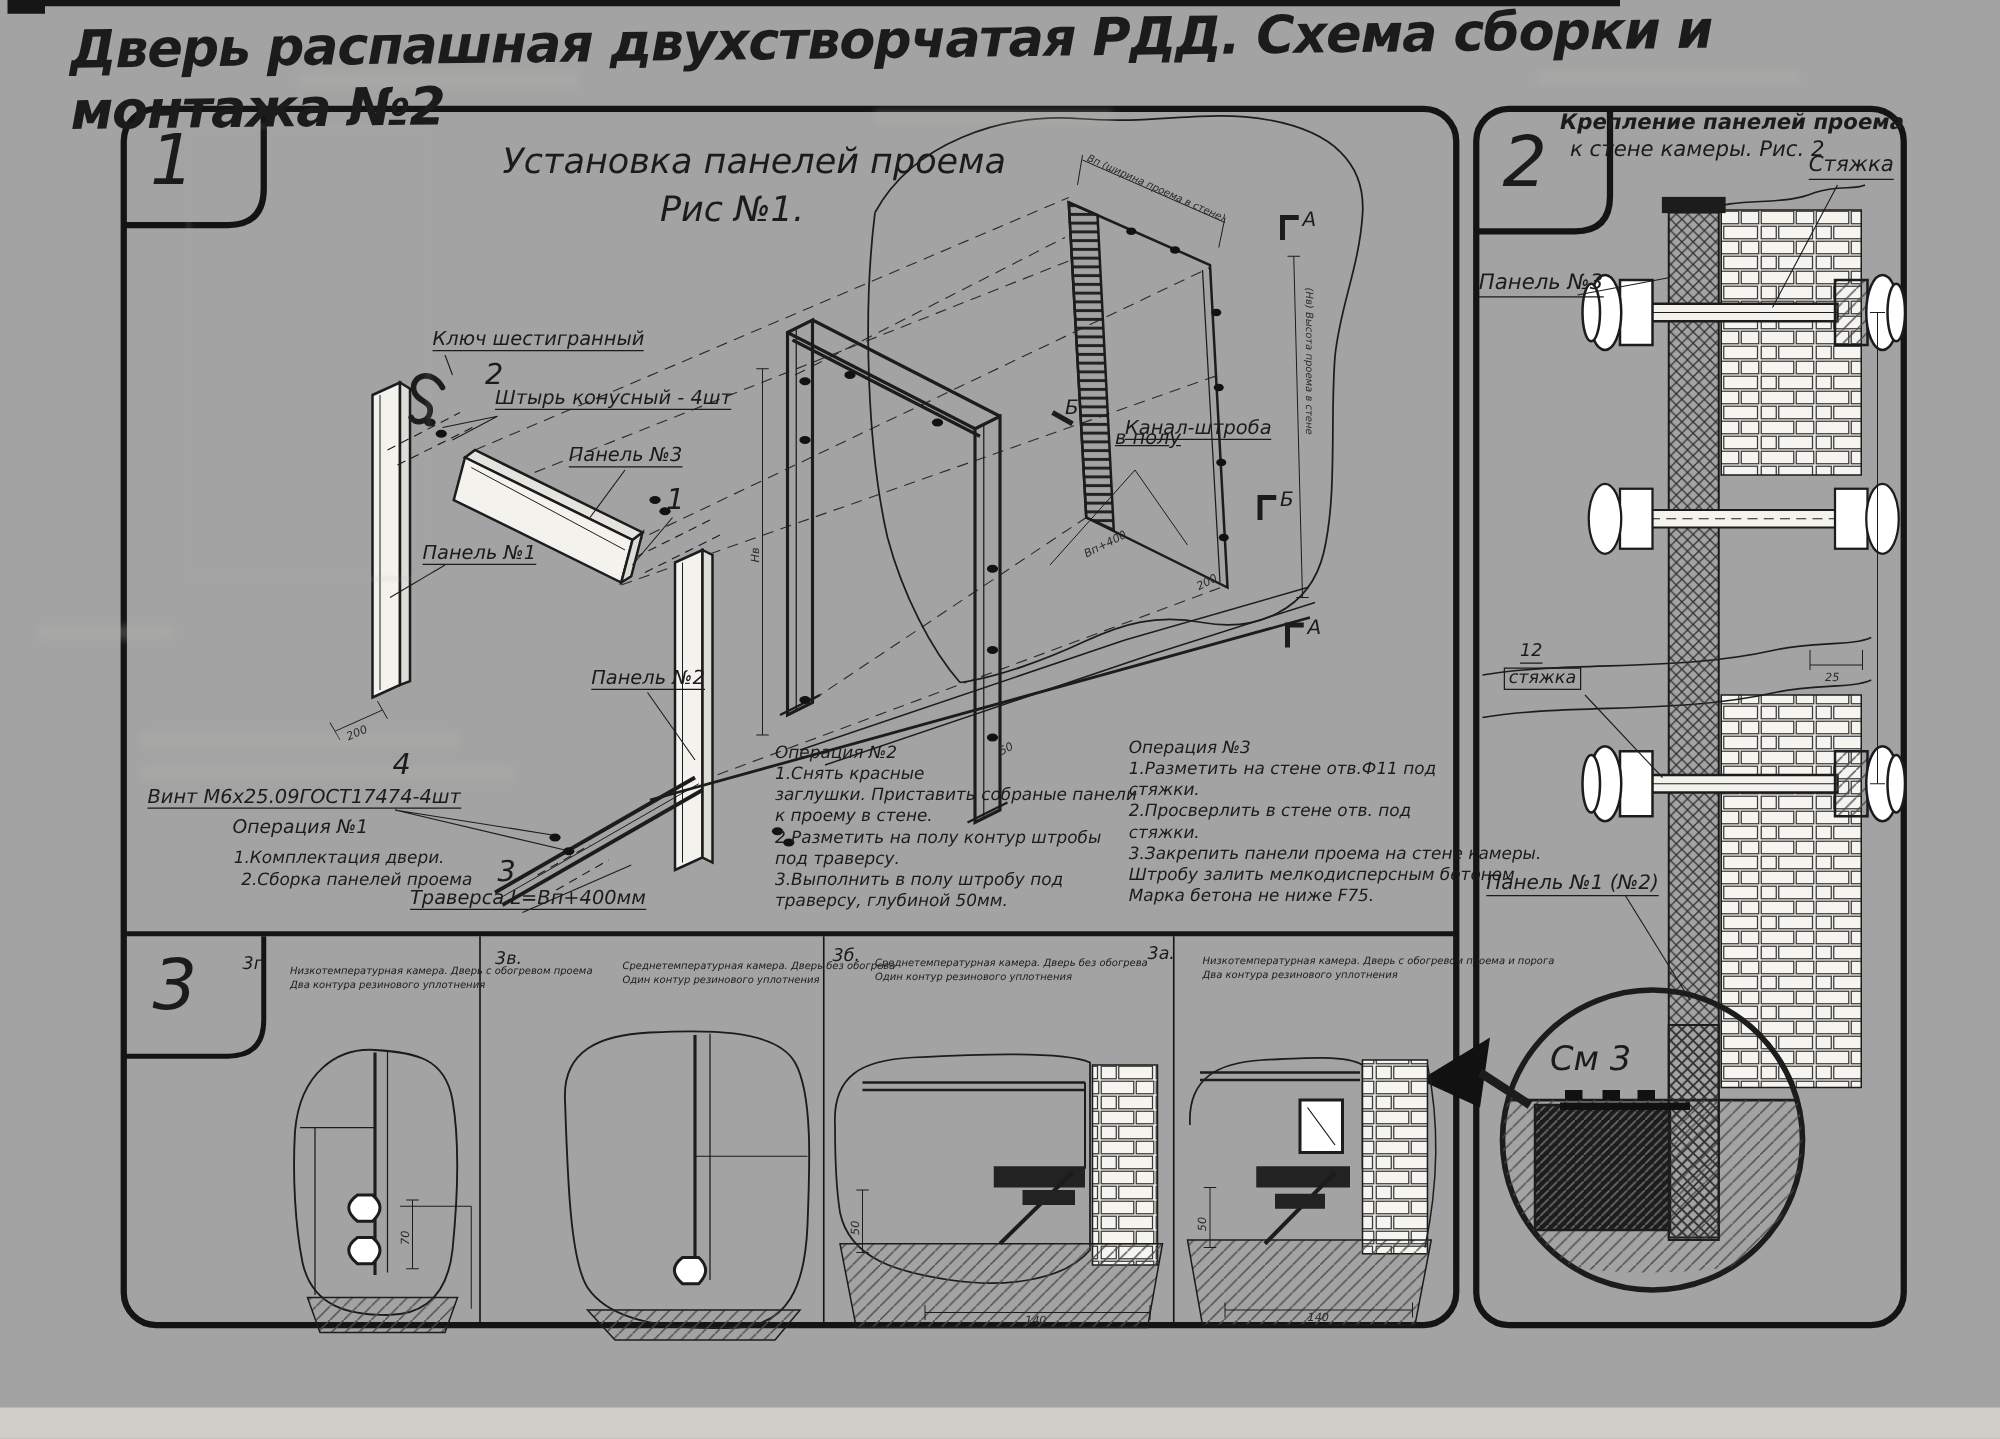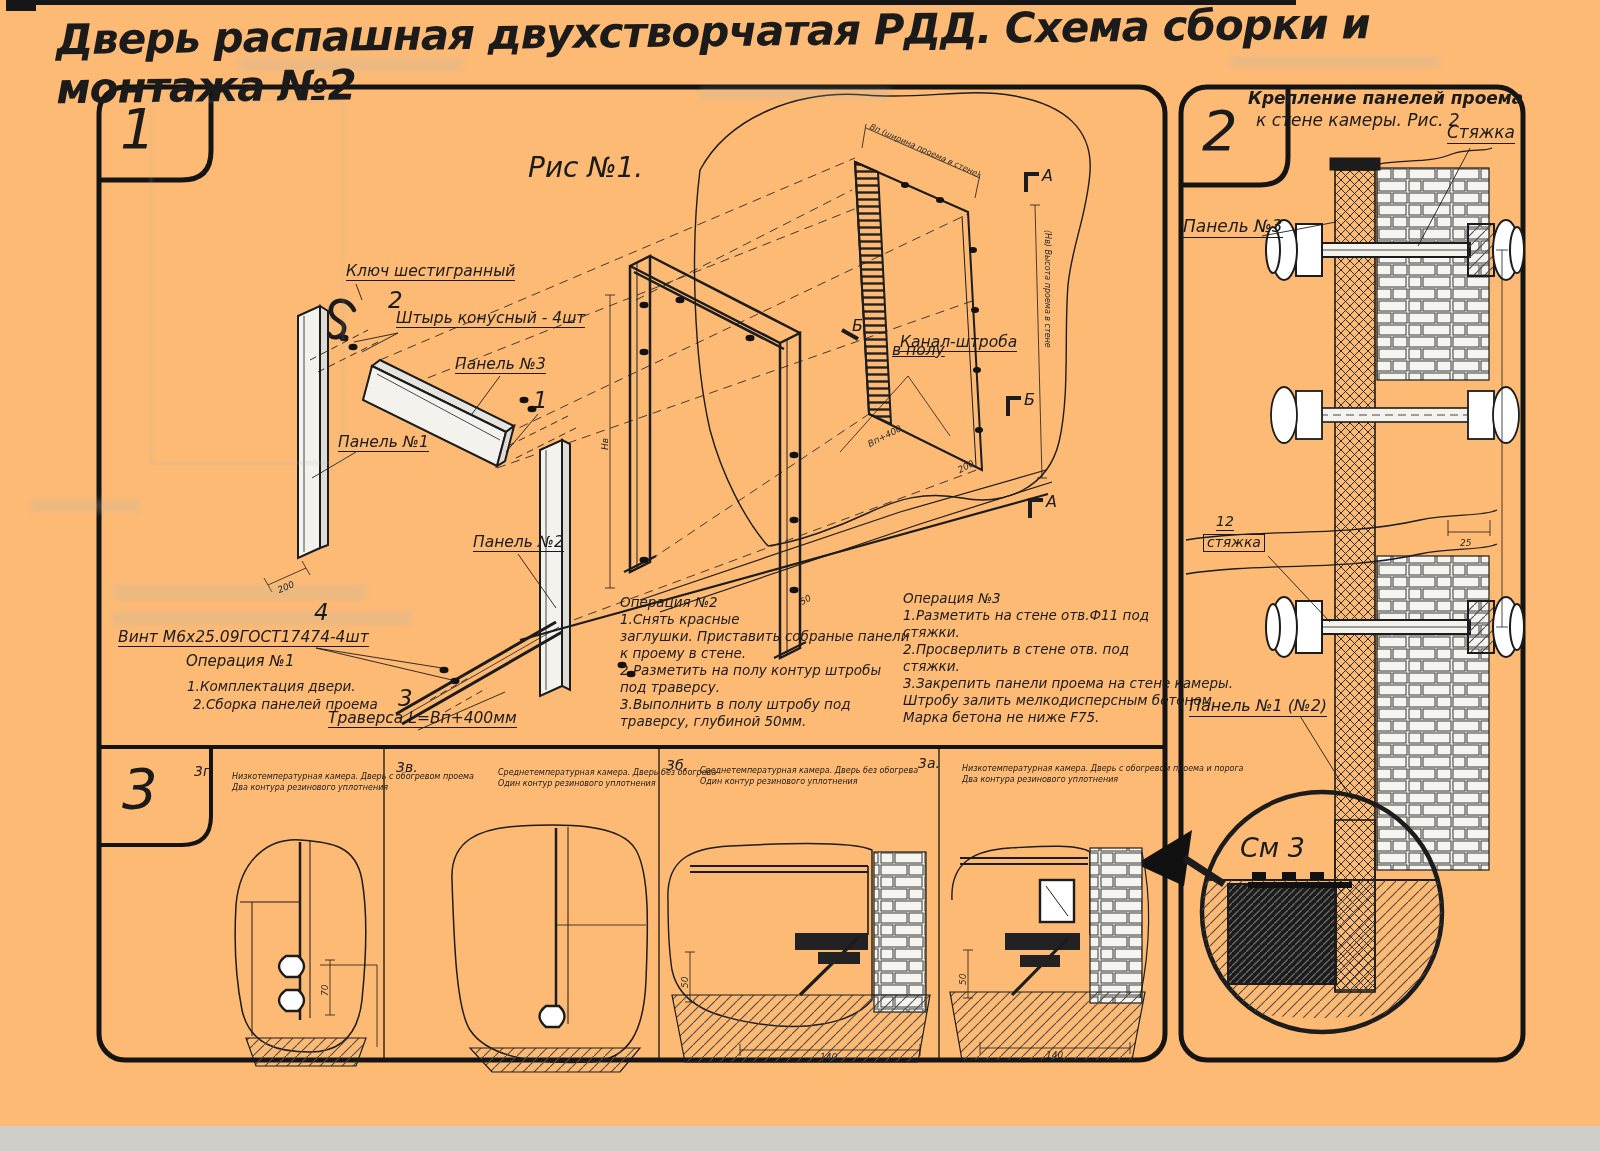--- a/index.html
+++ b/index.html
@@ -1,16 +1,16 @@
 <!DOCTYPE html>
 <html><head>
 <meta charset="utf-8">
 <style>
   html,body{margin:0;padding:0;background:#d7d6d1;}
-  #sheet{position:relative;width:1600px;height:1151px;background:#fdba74;overflow:hidden;
+  #sheet{position:relative;width:1600px;height:1151px;background:#a3a3a3;overflow:hidden;
          font-family:"DejaVu Sans",sans-serif;}
   #lineart{position:absolute;left:0;top:0;z-index:1;}
   .hand{font-style:italic;color:#1b1b1b;}
   .lbl{position:absolute;white-space:nowrap;z-index:3;line-height:1.05;}
   .u{border-bottom:1.6px solid #1b1b1b;padding-bottom:1px;}
   .box{border:1.4px solid #1b1b1b;padding:0 3px 1px 3px;}
   .item{font-size:23px;}
   .secnum{font-size:56px;z-index:3;position:absolute;}
   .small{font-size:15.5px;}
   .ops{font-size:13.5px;line-height:17px;}
@@ -301,20 +301,21 @@
       <rect x="1020" y="955" width="40" height="12" fill="#222" stroke="none"></rect>
       <path d="M950,992 L1145,992 L1132,1060 L962,1060 Z" fill="url(#dhatch)" stroke-width="1.2"></path>
       <path d="M968,950 L968,998 M963,950 L973,950 M963,998 L973,998" stroke-width="0.8"></path>
       <path d="M980,1048 L1130,1048 M980,1042 L980,1054 M1130,1042 L1130,1054" stroke-width="0.8"></path>
     </g>
   </svg>
 
   <div class="title hand">Дверь распашная двухстворчатая РДД.  Схема сборки и монтажа №2</div>
 
   <div class="secnum hand" style="left:120px;top:96px;">1</div>
+  <div class="lbl hand" style="left:402px;top:114px;font-size:28px;">Установка панелей проема</div>
   <div class="lbl hand" style="left:528px;top:153px;font-size:28px;">Рис №1.</div>
 
   <div class="lbl hand small u" style="left:346px;top:263px;">Ключ шестигранный</div>
   <div class="lbl hand item" style="left:388px;top:288px;">2</div>
   <div class="lbl hand small u" style="left:396px;top:310px;">Штырь конусный - 4шт</div>
   <div class="lbl hand small u" style="left:455px;top:356px;">Панель №3</div>
   <div class="lbl hand small u" style="left:338px;top:434px;">Панель №1</div>
   <div class="lbl hand item" style="left:533px;top:388px;">1</div>
   <div class="lbl hand small u" style="left:473px;top:534px;">Панель №2</div>
   <div class="lbl hand item" style="left:314px;top:600px;">4</div>

